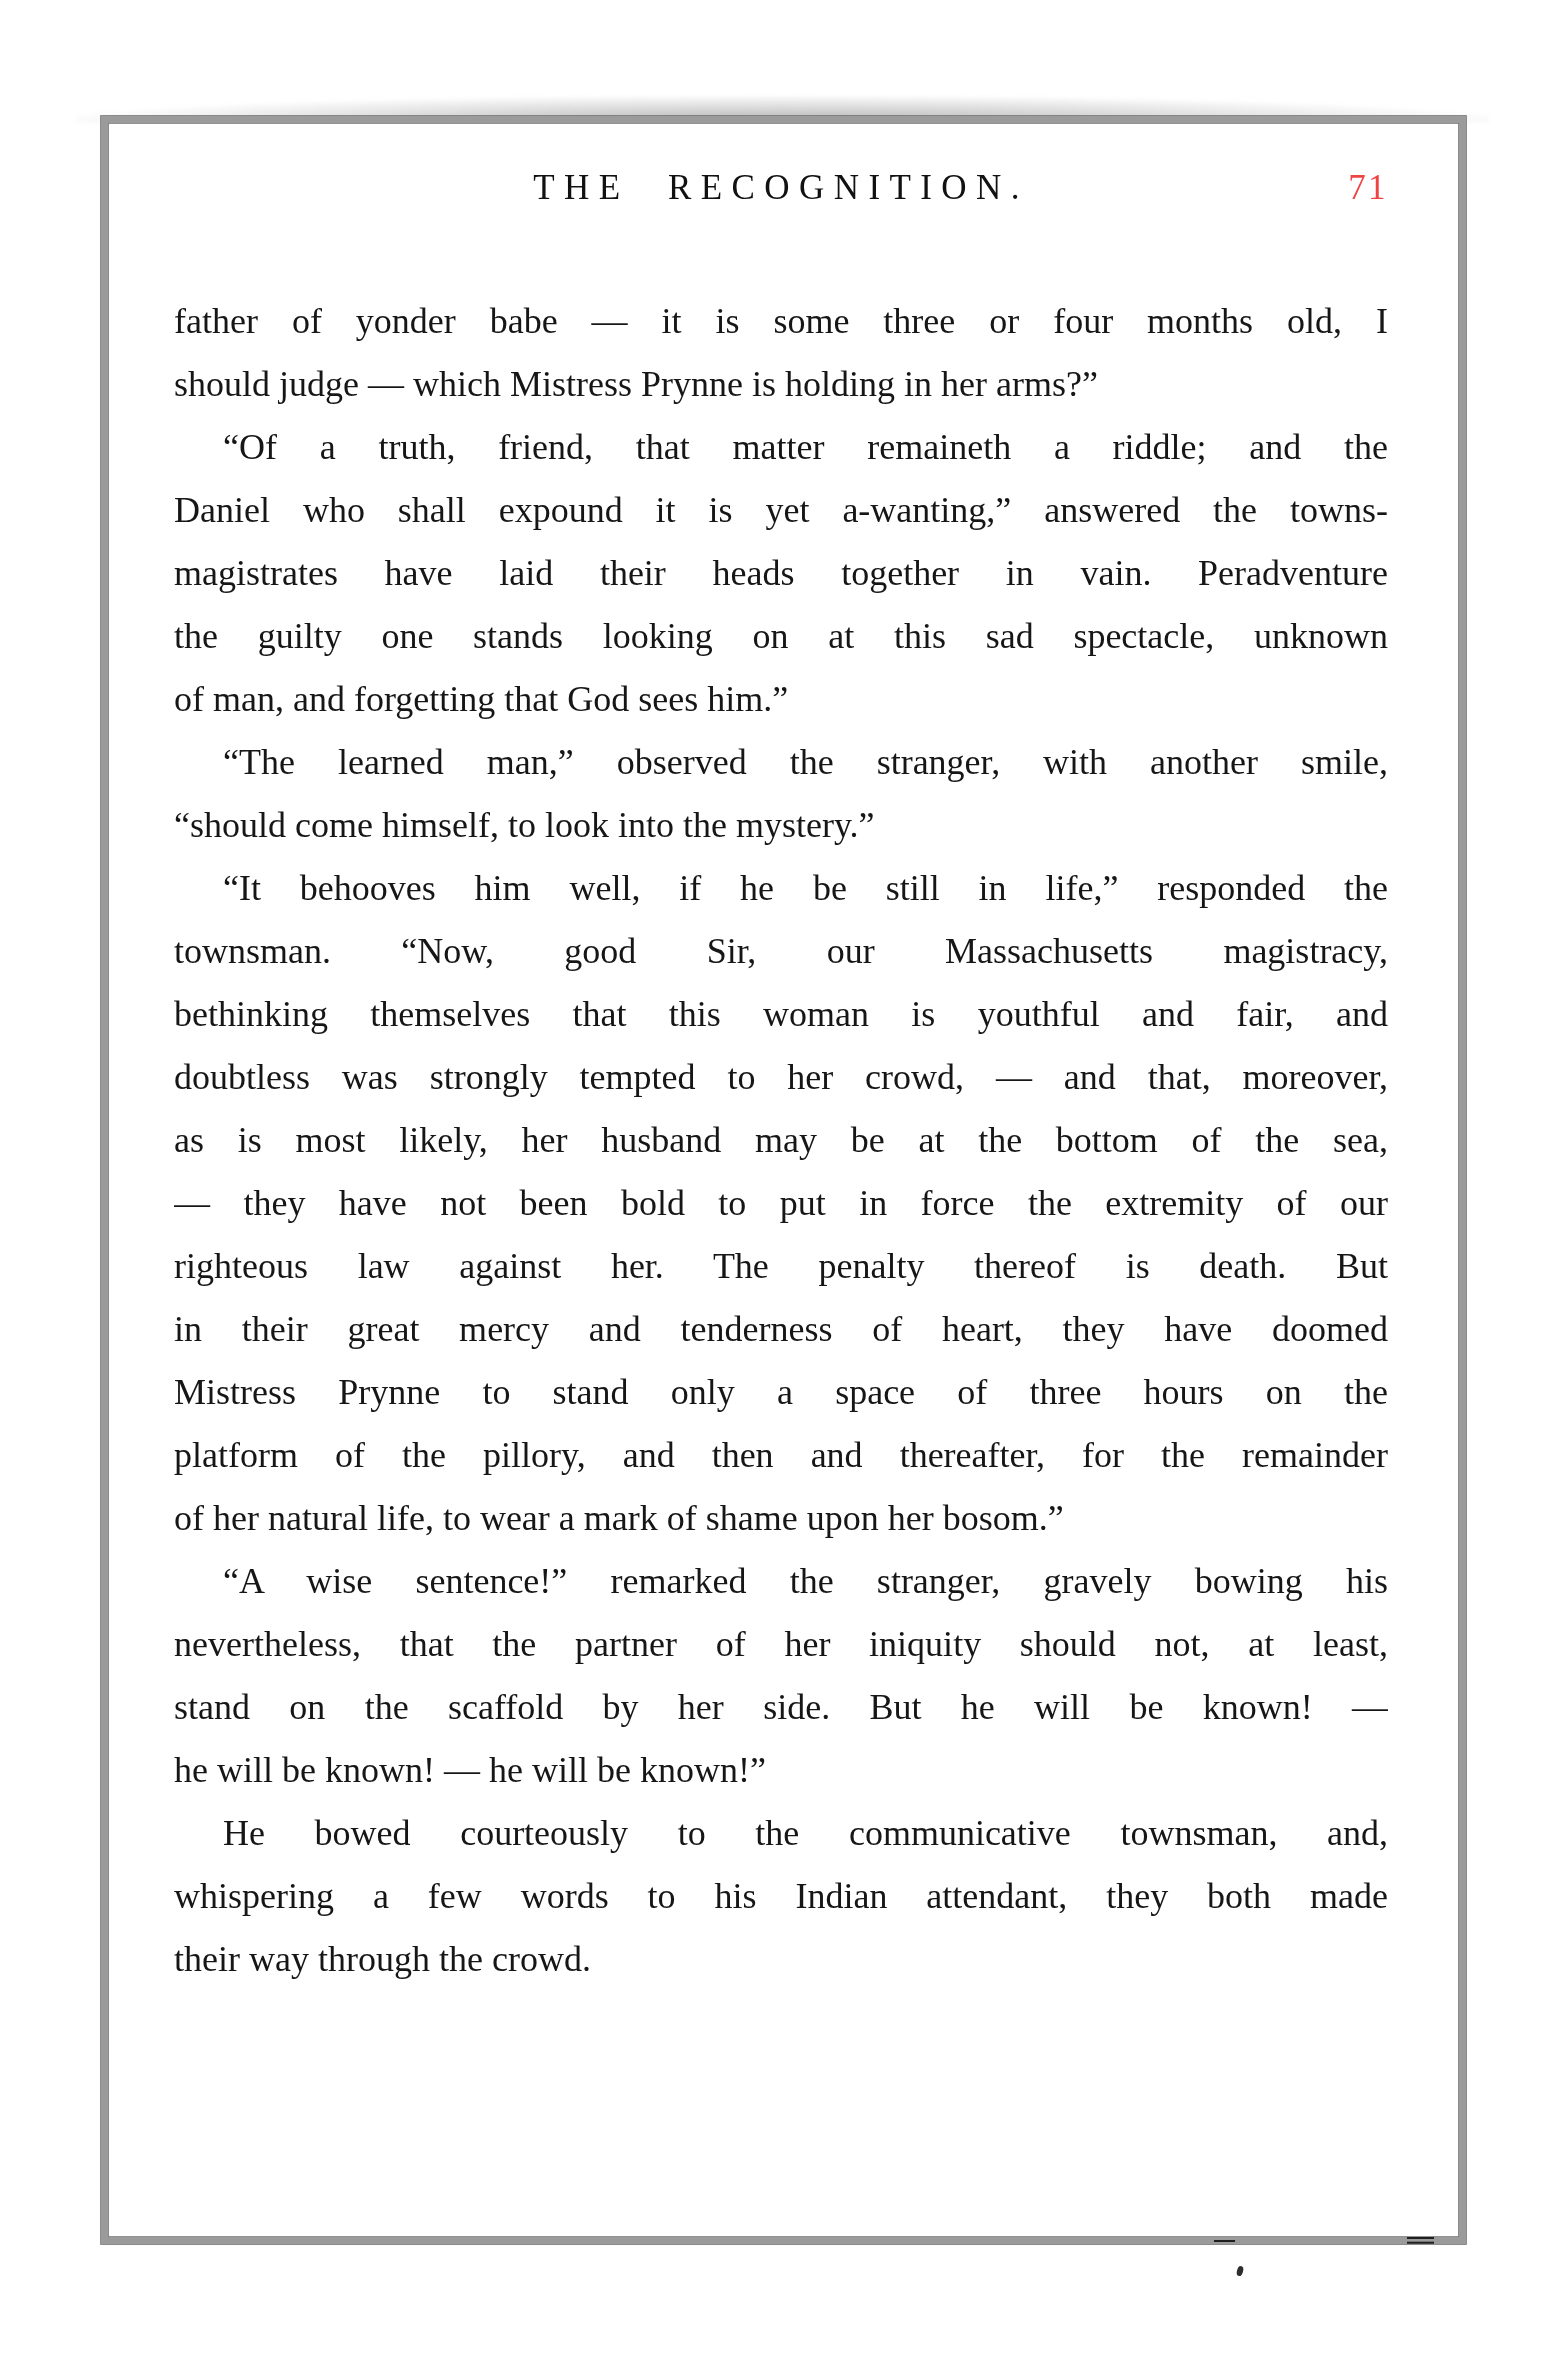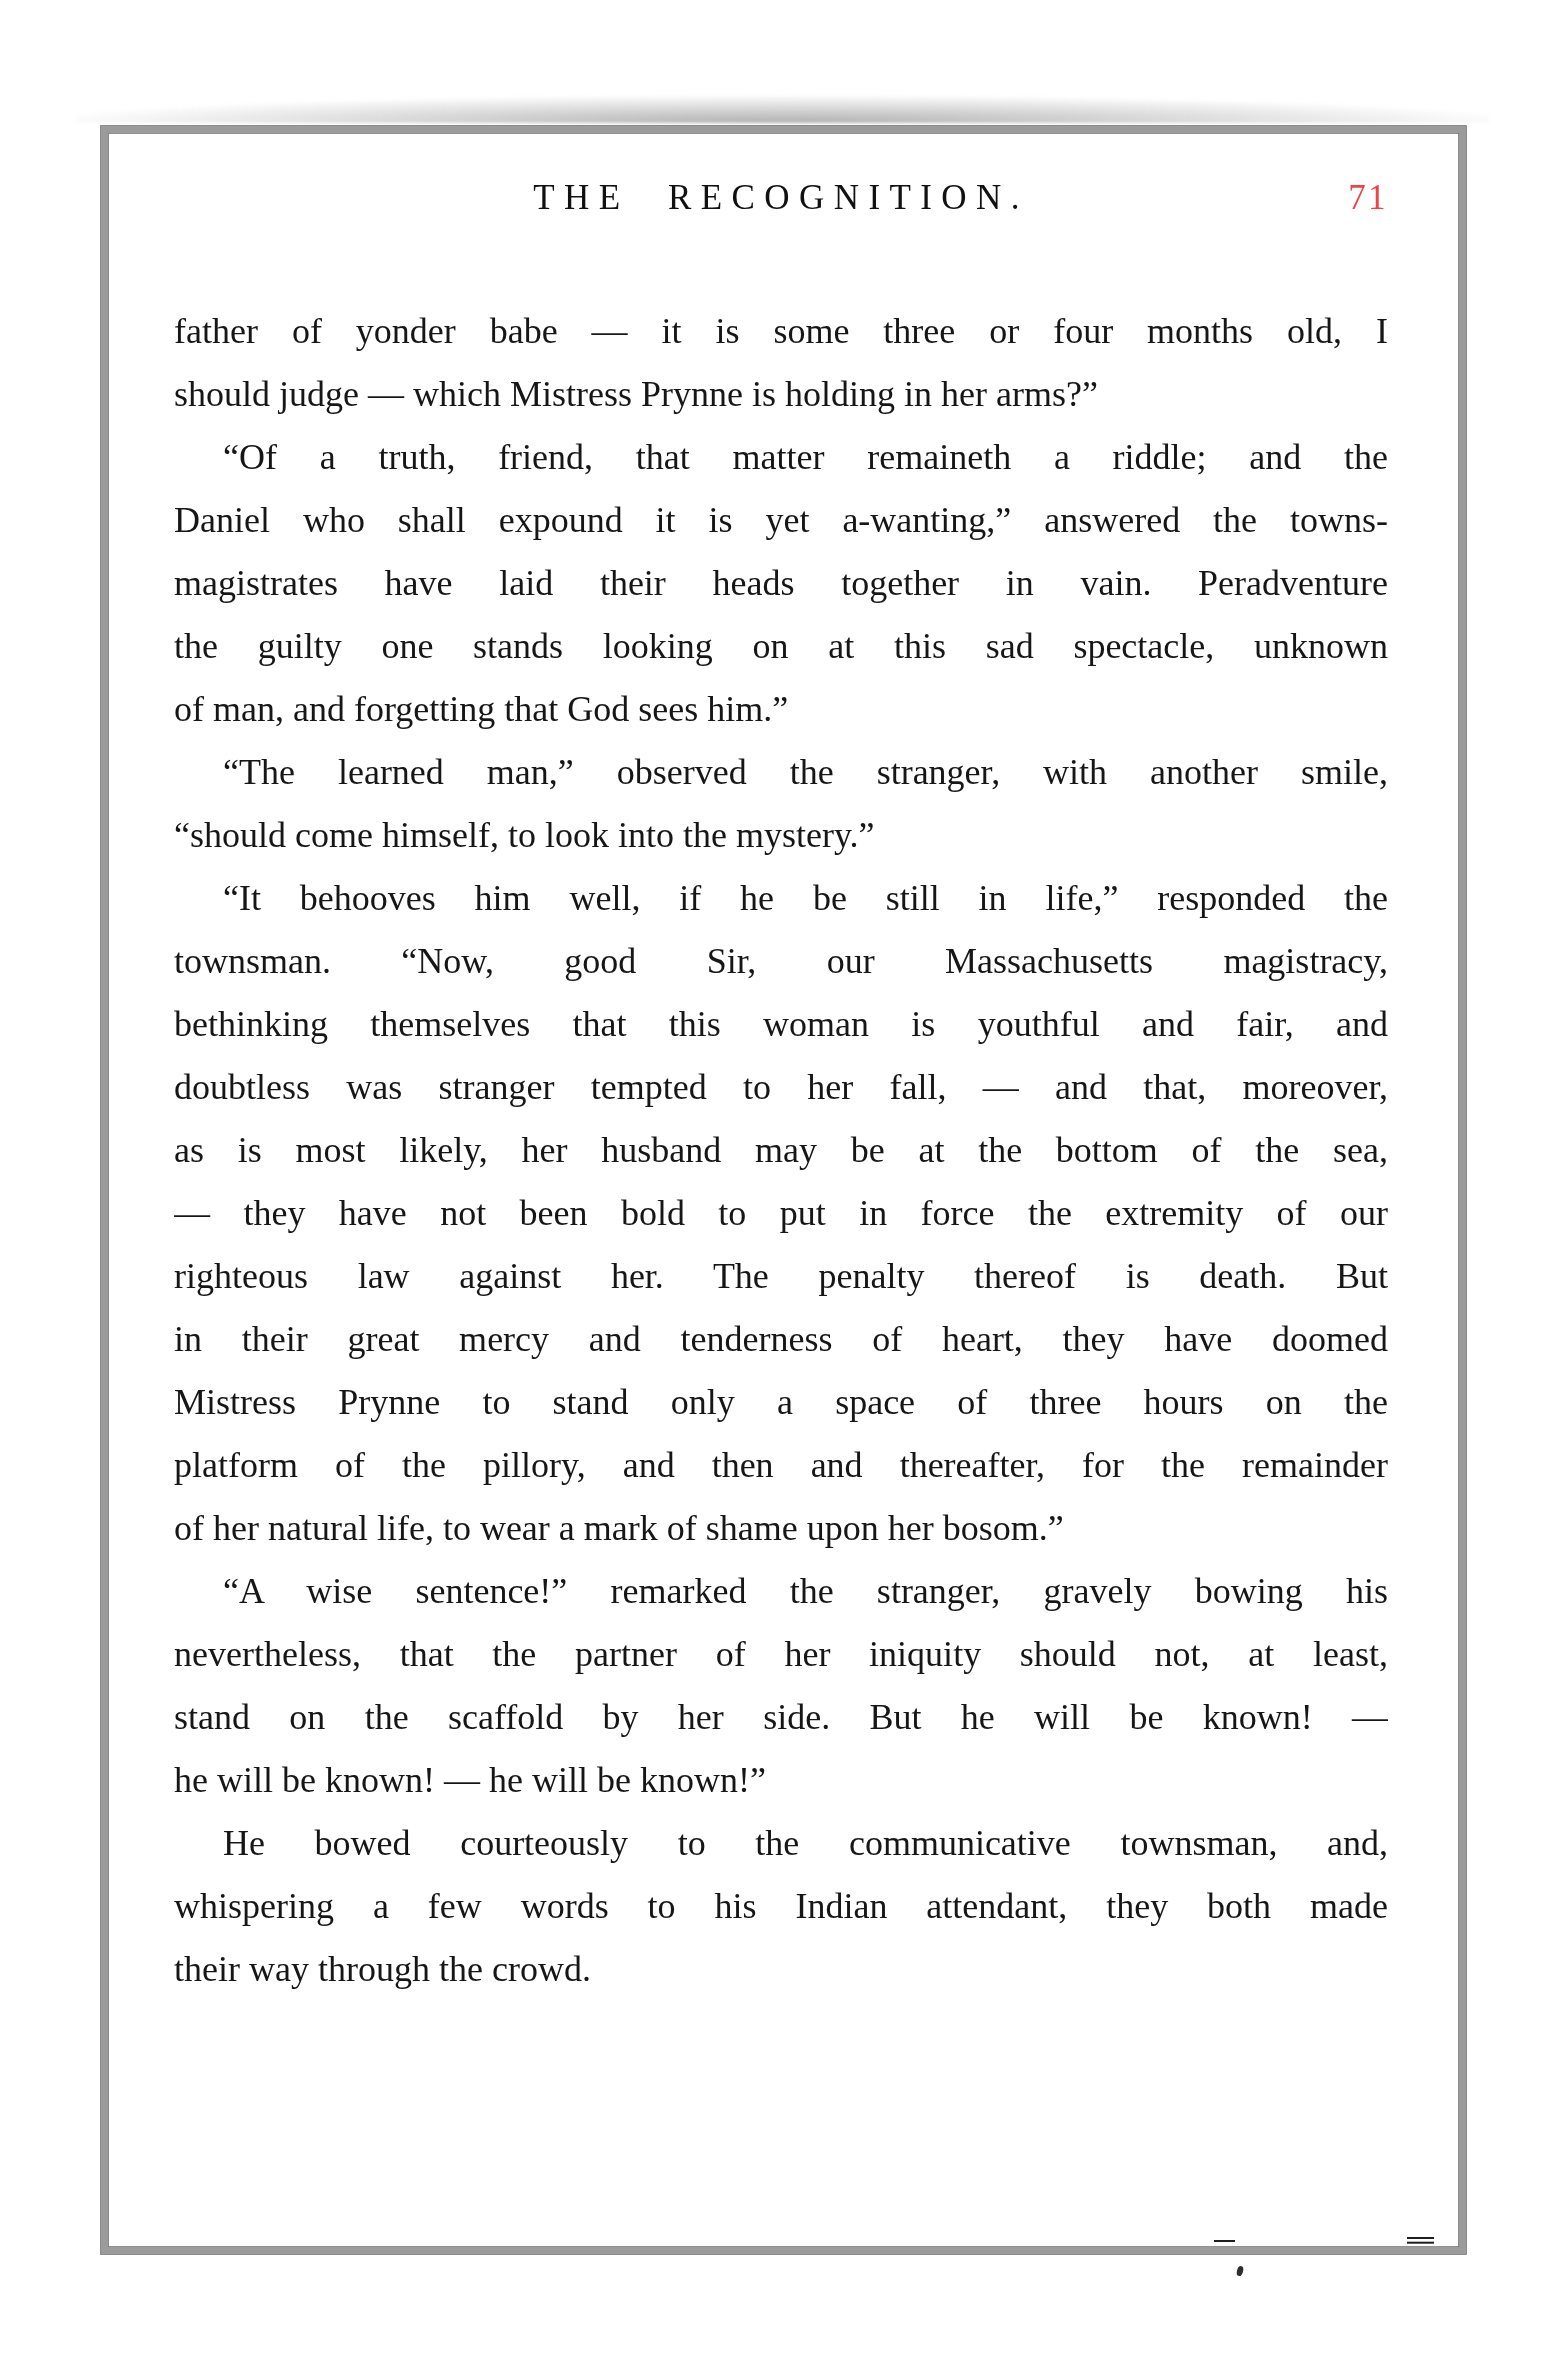--- a/index.html
+++ b/index.html
@@ -34,21 +34,20 @@
   .page-frame {
     position: absolute;
     left: 101px;
     top: 116px;
     width: 1365px;
     height: 2128px;
     box-sizing: border-box;
     border: 7.9px solid #9b9b9b;
     box-shadow: inset 0 0 0 0.8px #6f6f6f, 0 0 0 0.8px #6f6f6f;
     background: #ffffff;
-    margin-top: 10px;
   }
 
   .page-header {
     position: relative;
     margin: 41px 71px 0 66px;
     height: 47px;
   }
   .running-title {
     display: block;
     text-align: center;
@@ -144,21 +143,21 @@
         <div class="line para-end">of man, and forgetting that God sees him.”</div>
       </div>
       <div class="paragraph">
         <div class="line indented">“The learned man,” observed the stranger, with another smile,</div>
         <div class="line para-end">“should come himself, to look into the mystery.”</div>
       </div>
       <div class="paragraph">
         <div class="line indented">“It behooves him well, if he be still in life,” responded the</div>
         <div class="line">townsman. “Now, good Sir, our Massachusetts magistracy,</div>
         <div class="line">bethinking themselves that this woman is youthful and fair, and</div>
-        <div class="line">doubtless was stranger tempted to her fall, — and that, moreover,</div>
+        <div class="line">doubtless was strongly tempted to her crowd, — and that, moreover,</div>
         <div class="line">as is most likely, her husband may be at the bottom of the sea,</div>
         <div class="line">— they have not been bold to put in force the extremity of our</div>
         <div class="line">righteous law against her. The penalty thereof is death. But</div>
         <div class="line">in their great mercy and tenderness of heart, they have doomed</div>
         <div class="line">Mistress Prynne to stand only a space of three hours on the</div>
         <div class="line">platform of the pillory, and then and thereafter, for the remainder</div>
         <div class="line para-end">of her natural life, to wear a mark of shame upon her bosom.”</div>
       </div>
       <div class="paragraph">
         <div class="line indented">“A wise sentence!” remarked the stranger, gravely bowing his</div>

